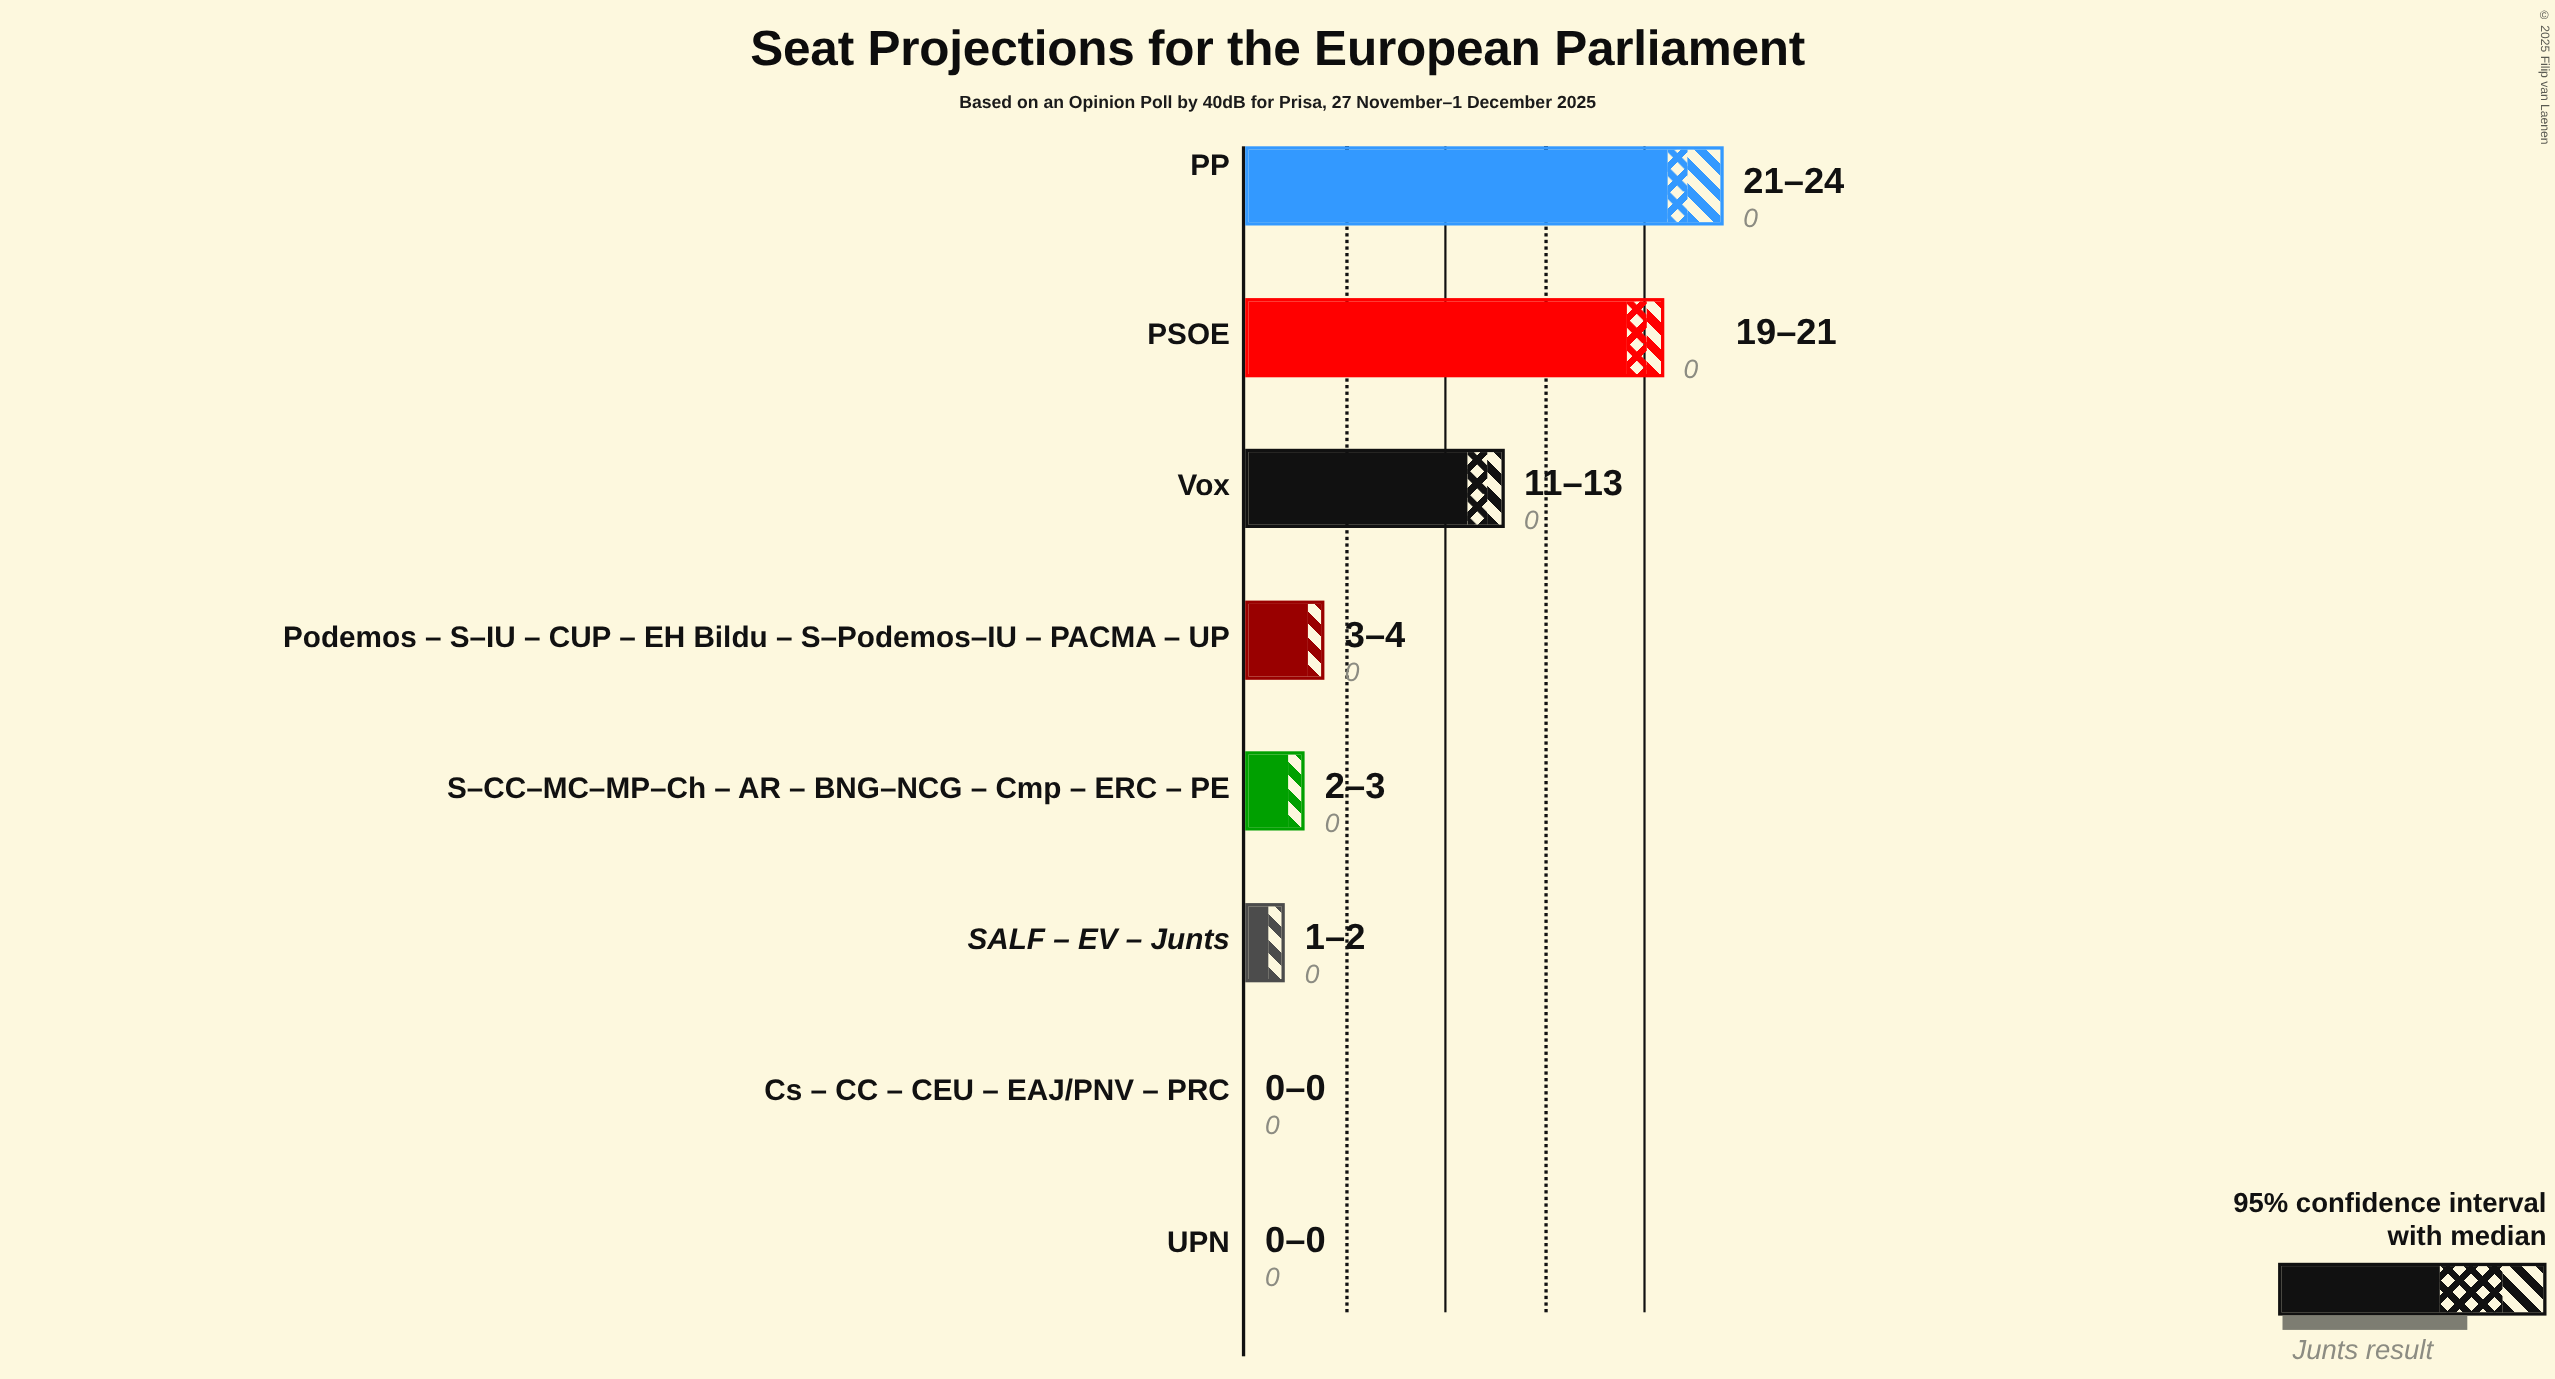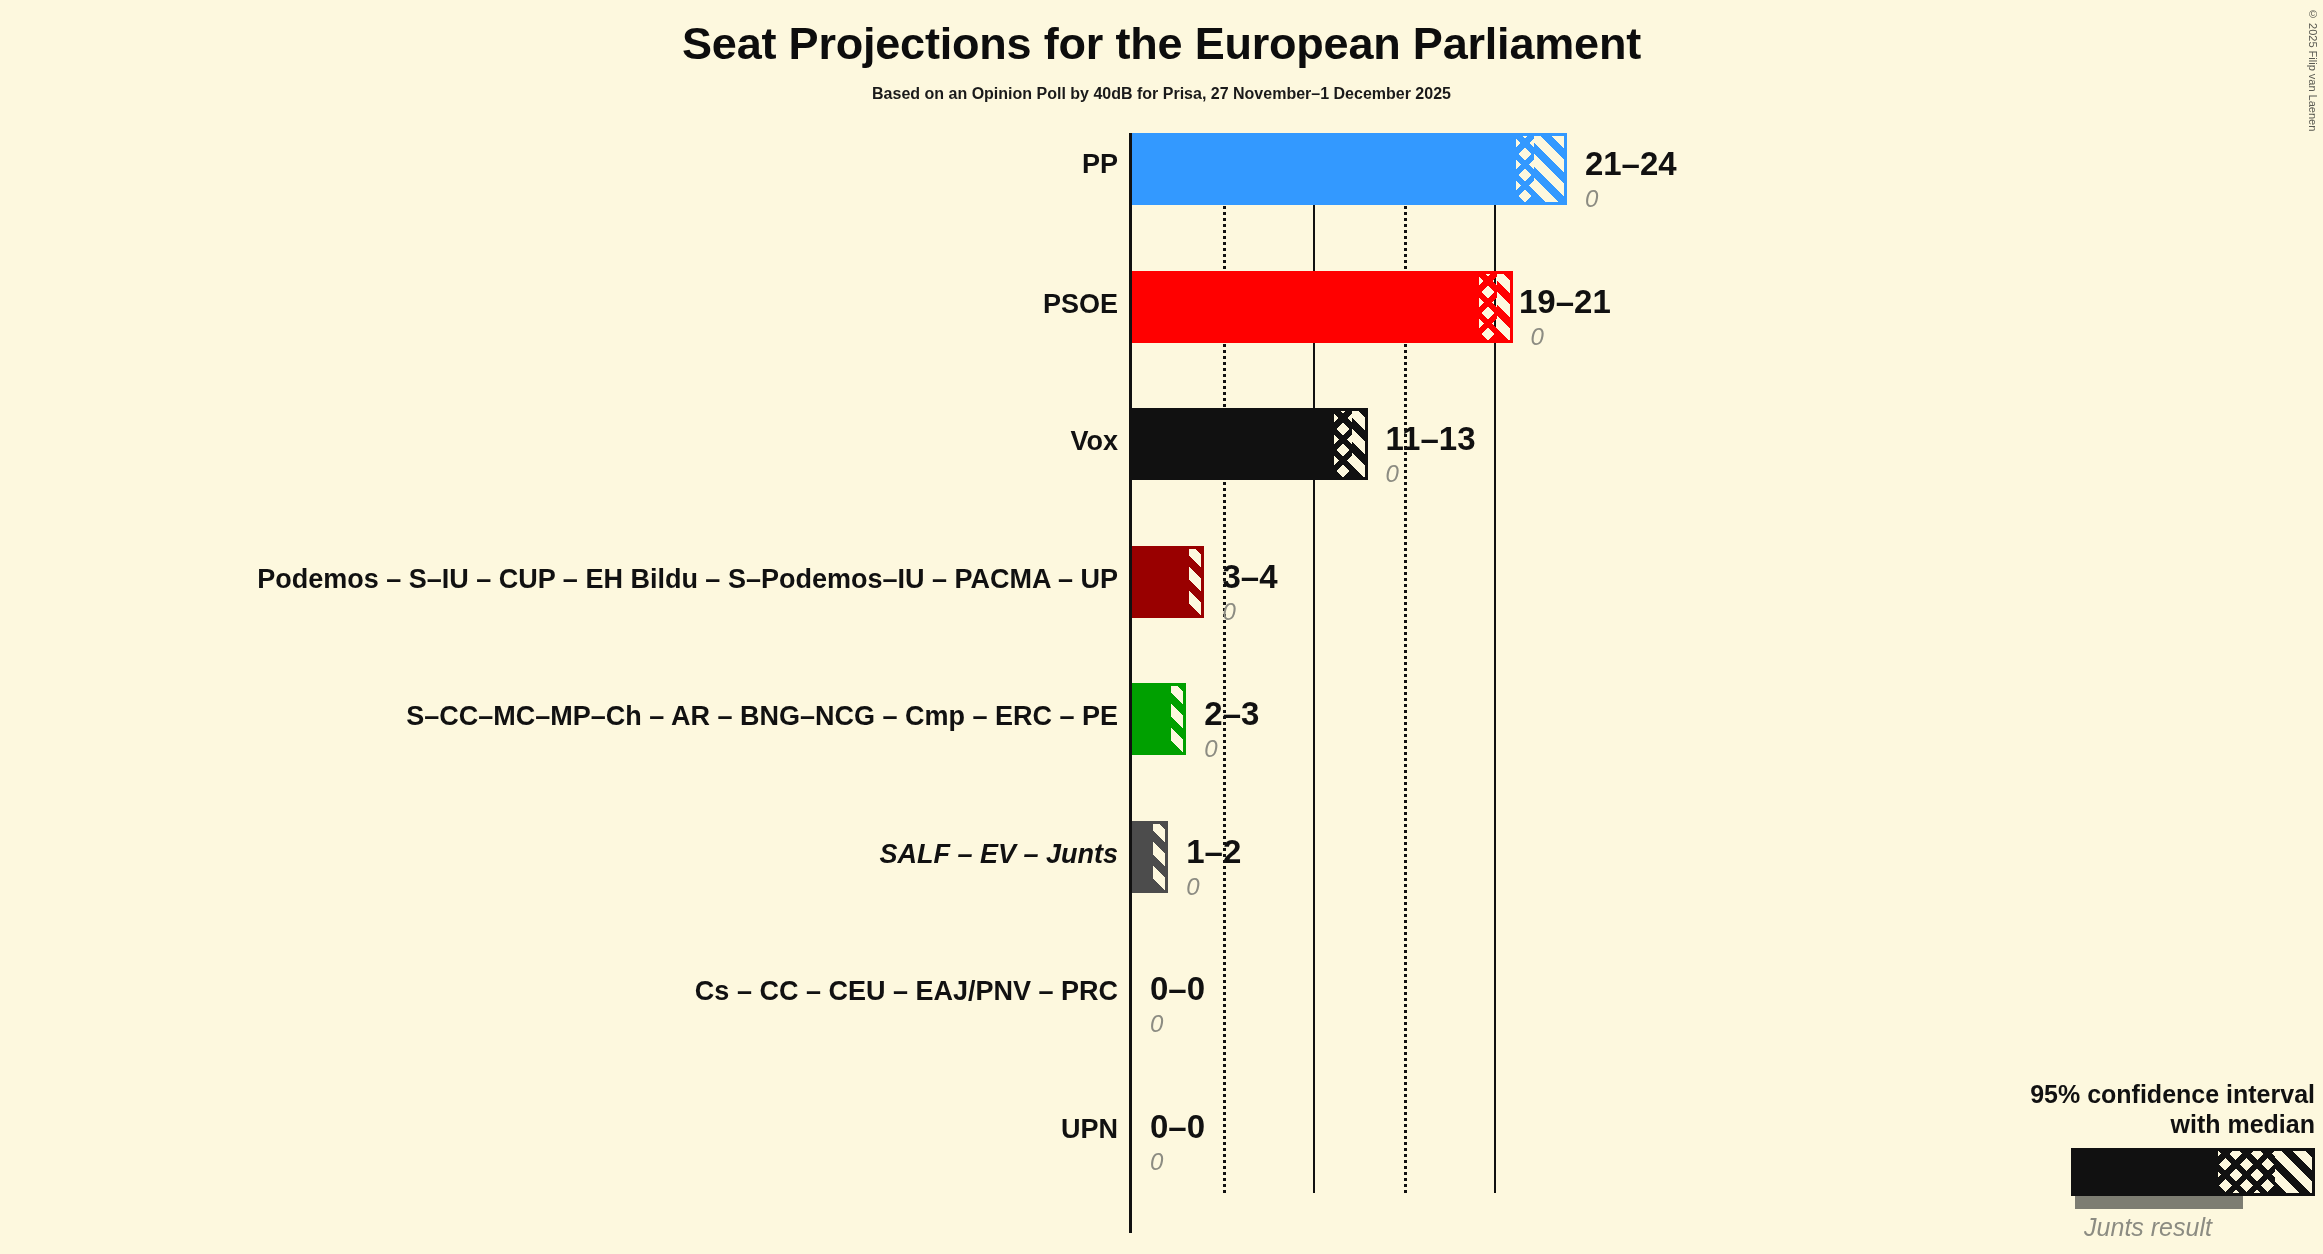--- a/index.html
+++ b/index.html
@@ -114,37 +114,37 @@
   <div id="gridlines">
       <div class="gridline" style="left: 1313.2px; top: 133px; height: 1060px;"></div>
       <div class="gridline" style="left: 1494.4px; top: 133px; height: 1060px;"></div>
       <div class="gridline dotted" style="left: 1222.6px; top: 133px; height: 1060px;"></div>
       <div class="gridline dotted" style="left: 1403.8px; top: 133px; height: 1060px;"></div>
     </div>
   <div class="axis-line"></div>
 
   <div id="rows">
       <div class="row" style="top: 133px; height: 137.5px;">
-        <div class="row-label" style="top: 16px;">PP</div>
+        <div class="row-label" style="top: 2px;">PP</div>
         <div class="bar-wrap" style="top: 0px; height: 72px; width: 434.88px; border: 3px solid rgb(51, 153, 255); box-sizing: border-box;">
           <span class="seg solid" style="width: 380.52px; background: rgb(51, 153, 255);"></span>
           <span class="seg cross" style="width: 18.12px; background-image: repeating-linear-gradient(45deg, rgb(51, 153, 255) 0px, rgb(51, 153, 255) 6px, transparent 6px, transparent 15px), repeating-linear-gradient(-45deg, rgb(51, 153, 255) 0px, rgb(51, 153, 255) 6px, transparent 6px, transparent 15px);"></span>
           <span class="seg diag" style="flex: 1 1 auto; background-image: repeating-linear-gradient(45deg, rgb(51, 153, 255) 0px, rgb(51, 153, 255) 8px, transparent 8px, transparent 17px);"></span>
         </div>
         <div class="value-main" style="left: 1584.88px; top: 12px;">21–24</div>
         <div class="value-sub" style="left: 1584.88px; top: 52px;">0</div>
       </div>
       <div class="row" style="top: 270.5px; height: 137.5px;">
         <div class="row-label" style="top: 18px;">PSOE</div>
         <div class="bar-wrap" style="top: 0px; height: 72px; width: 380.52px; border: 3px solid rgb(255, 0, 0); box-sizing: border-box;">
           <span class="seg solid" style="width: 344.28px; background: rgb(255, 0, 0);"></span>
           <span class="seg cross" style="width: 18.12px; background-image: repeating-linear-gradient(45deg, rgb(255, 0, 0) 0px, rgb(255, 0, 0) 6px, transparent 6px, transparent 15px), repeating-linear-gradient(-45deg, rgb(255, 0, 0) 0px, rgb(255, 0, 0) 6px, transparent 6px, transparent 15px);"></span>
           <span class="seg diag" style="flex: 1 1 auto; background-image: repeating-linear-gradient(45deg, rgb(255, 0, 0) 0px, rgb(255, 0, 0) 8px, transparent 8px, transparent 17px);"></span>
         </div>
-        <div class="value-main" style="left: 1519px; top: 12px; text-align: center;">19–21</div>
+        <div class="value-main" style="left: 1578px; top: 12px; text-align: center;">19–21</div>
         <div class="value-sub" style="left: 1530.52px; top: 52px;">0</div>
       </div>
       <div class="row" style="top: 408px; height: 137.5px;">
         <div class="row-label" style="top: 18px;">Vox</div>
         <div class="bar-wrap" style="top: 0px; height: 72px; width: 235.56px; border: 3px solid rgb(17, 17, 17); box-sizing: border-box;">
           <span class="seg solid" style="width: 199.32px; background: rgb(17, 17, 17);"></span>
           <span class="seg cross" style="width: 18.12px; background-image: repeating-linear-gradient(45deg, rgb(17, 17, 17) 0px, rgb(17, 17, 17) 6px, transparent 6px, transparent 15px), repeating-linear-gradient(-45deg, rgb(17, 17, 17) 0px, rgb(17, 17, 17) 6px, transparent 6px, transparent 15px);"></span>
           <span class="seg diag" style="flex: 1 1 auto; background-image: repeating-linear-gradient(45deg, rgb(17, 17, 17) 0px, rgb(17, 17, 17) 8px, transparent 8px, transparent 17px);"></span>
         </div>
         <div class="value-main" style="left: 1385.56px; top: 12px;">11–13</div>

